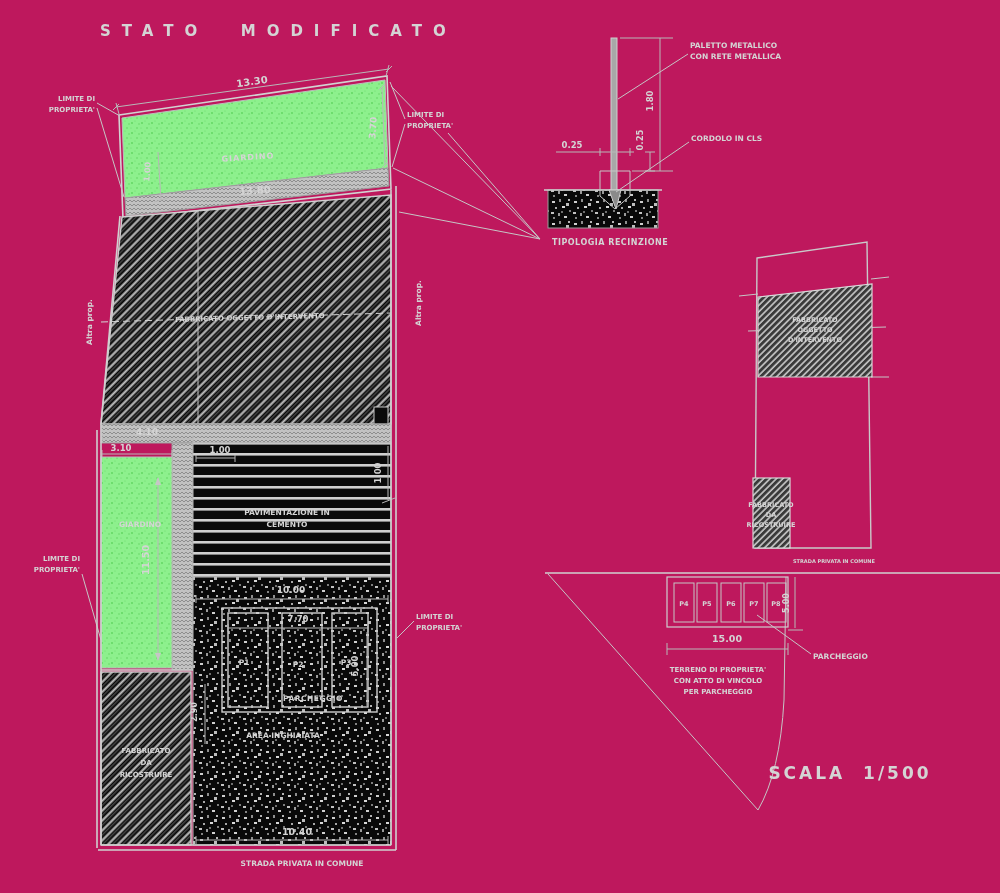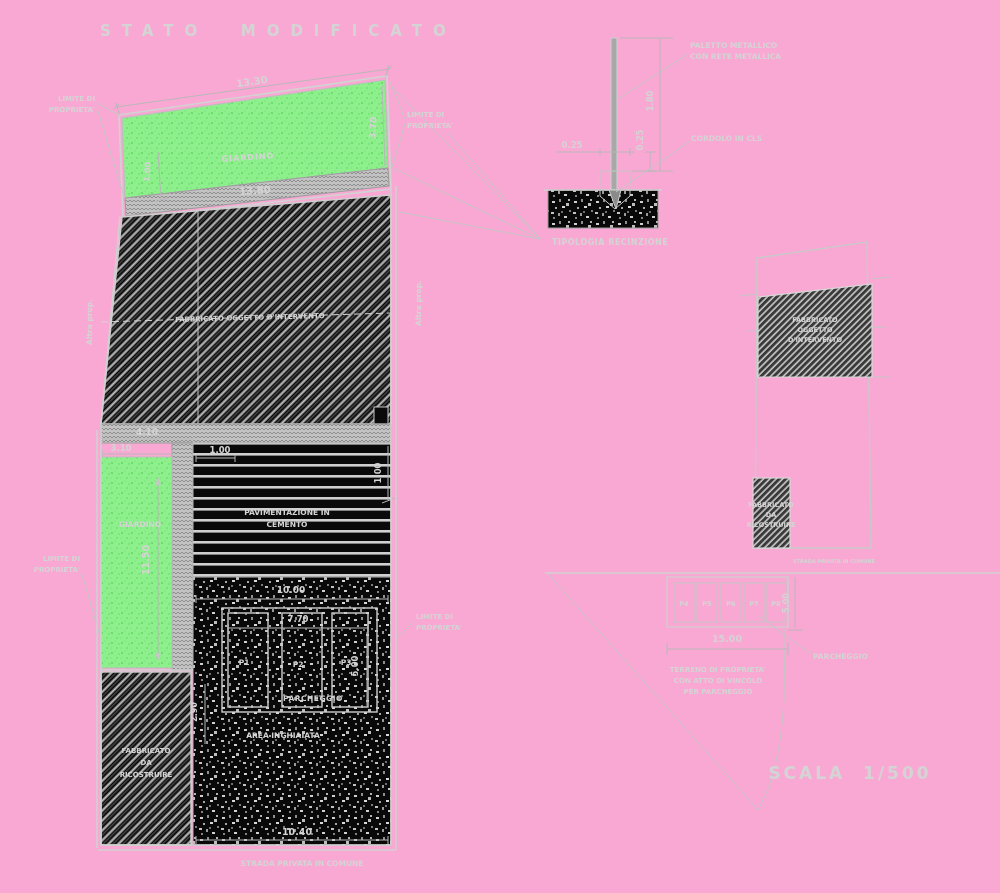--- a/index.html
+++ b/index.html
@@ -1,16 +1,16 @@
 <!DOCTYPE html>
 <html><head>
 <meta charset="utf-8">
 <style>
   html,body{margin:0;padding:0;background:#000;}
-  #canvas{position:relative;width:1000px;height:893px;background:#f9a8d4;overflow:hidden;}
+  #canvas{position:relative;width:1000px;height:893px;background:#be185d;overflow:hidden;}
   svg text{fill:#d4d4d4;font-family:"DejaVu Sans",sans-serif;font-weight:bold;}
   .ln{stroke:#c6c6c6;stroke-width:1;fill:none;}
   .ln2{stroke:#d0d0d0;stroke-width:1.6;fill:none;}
   .dim{stroke:#b8b8b8;stroke-width:1;fill:none;}
   .dash{stroke:#d5d5d5;stroke-width:1;stroke-dasharray:7 4;fill:none;}
 </style>
 </head>
 <body>
 
 <div id="canvas">

